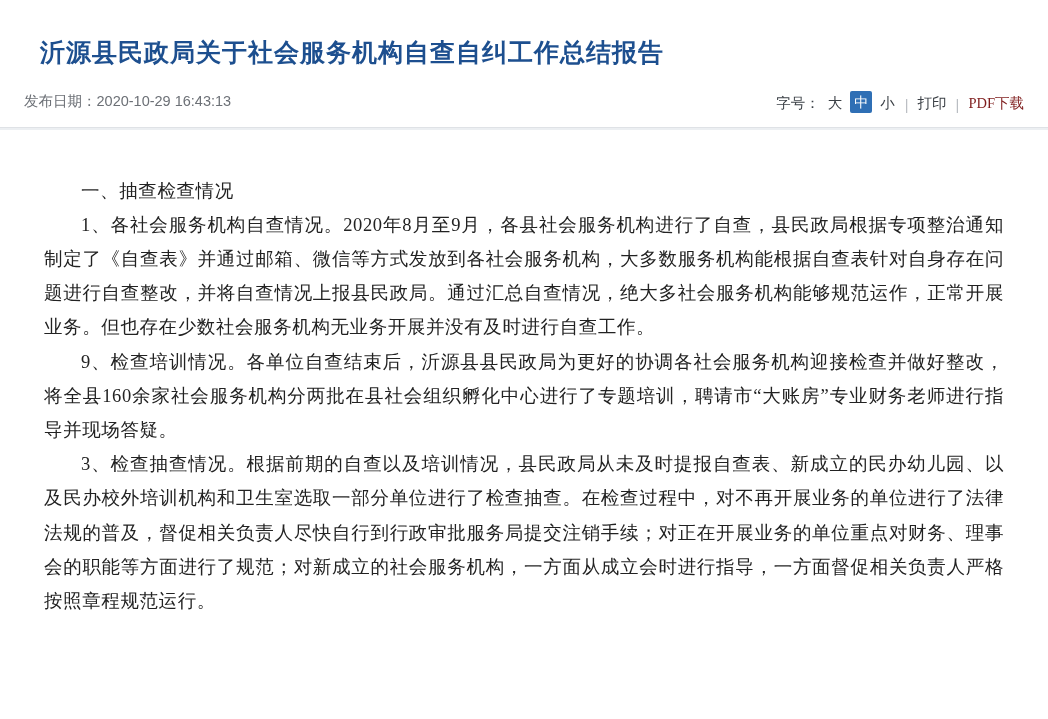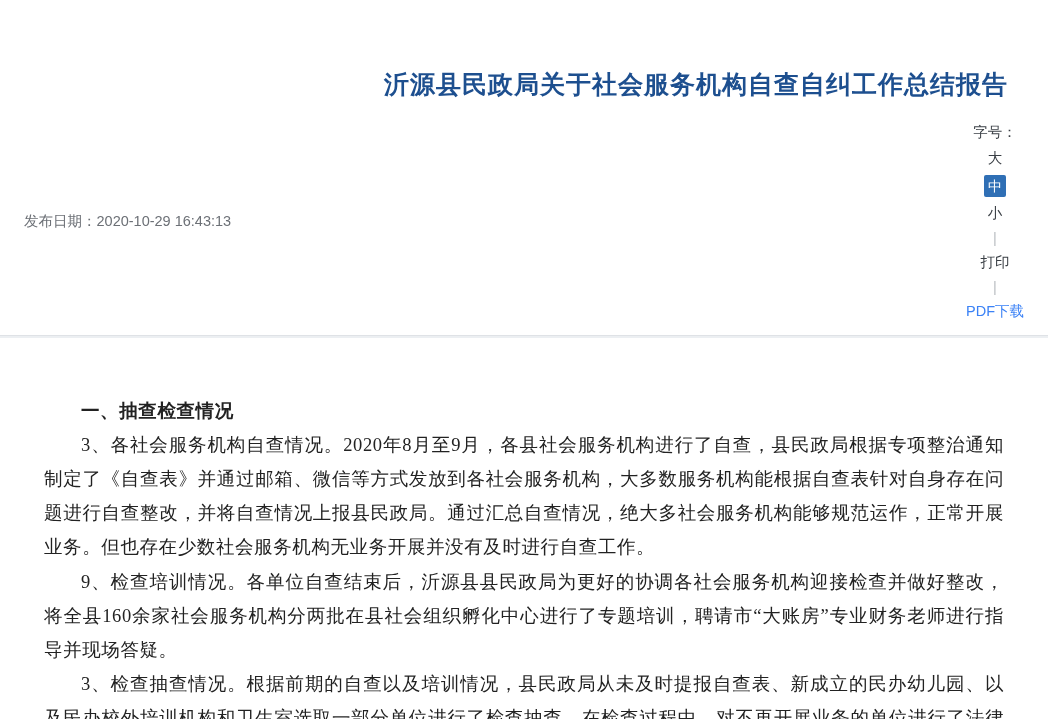--- a/index.html
+++ b/index.html
@@ -14,49 +14,47 @@
     font-family: "Liberation Serif", "DejaVu Serif", serif;
     color: #1a1a1a;
   }
   .page {
     position: relative;
     width: 1048px;
     height: 719px;
     box-sizing: border-box;
   }
   .title {
-    text-align: right;
+    text-align: left;
     font-family: "Liberation Sans", "DejaVu Sans", sans-serif;
     font-weight: bold;
     font-size: 25px;
     color: #1d4f8f;
     letter-spacing: 1px;
-    padding: 48px 40px 0 40px;
+    padding: 36px 40px 0 40px;
     line-height: 1.3;
-    margin-top: 20px;
   }
   .meta-bar {
     display: flex;
     align-items: center;
     justify-content: space-between;
     padding: 22px 24px 10px 24px;
     font-family: "Liberation Sans", "DejaVu Sans", sans-serif;
     font-size: 14.5px;
     color: #6c7076;
   }
   .meta-left {
     white-space: nowrap;
   }
   .meta-right {
     display: flex;
-    align-items: center;
+    align-items: flex-end;
     gap: 7px;
     white-space: nowrap;
     color: #3a3f45;
-    flex-direction: column;
   }
   .fs-label {
     color: #3a3f45;
   }
   .fs-big, .fs-small {
     color: #3a3f45;
     cursor: pointer;
     padding: 0 1px;
   }
   .fs-mid {
@@ -72,23 +70,24 @@
     cursor: pointer;
   }
   .divider {
     color: #b9bdc2;
     padding: 0 2px;
   }
   .print-link, .pdf-link {
     color: #3a3f45;
     text-decoration: none;
     cursor: pointer;
+    font-family: Liberation Serif, serif;
   }
   .pdf-link {
-    color: #3b82f6;
+    color: #7f1d1d;
   }
   .hr {
     height: 1px;
     background: #dfe2e6;
     margin: 4px 0 0 0;
   }
   .thin-rule {
     height: 2px;
     background: #eceff2;
     margin: 0 0 0 0;
@@ -99,23 +98,22 @@
     line-height: 1.85;
     text-align: justify;
     color: #222222;
     letter-spacing: 0.6px;
   }
   .content p {
     margin: 0;
     text-indent: 2em;
   }
   .content p.heading {
-    font-weight: bold;
+    font-weight: normal;
     text-indent: 2em;
-    margin-top: 12px;
   }
 </style>
 </head>
 <body>
 
 <div class="page">
 
   <div class="title">沂源县民政局关于社会服务机构自查自纠工作总结报告</div>
 
   <div class="meta-bar">
@@ -132,19 +130,19 @@
       <span class="divider">|</span>
       <a class="pdf-link">PDF下载</a>
     </div>
   </div>
 
   <div class="hr"></div>
   <div class="thin-rule"></div>
 
   <div class="content">
     <p class="heading">一、抽查检查情况</p>
-    <p>3、各社会服务机构自查情况。2020年8月至9月，各县社会服务机构进行了自查，县民政局根据专项整治通知制定了《自查表》并通过邮箱、微信等方式发放到各社会服务机构，大多数服务机构能根据自查表针对自身存在问题进行自查整改，并将自查情况上报县民政局。通过汇总自查情况，绝大多社会服务机构能够规范运作，正常开展业务。但也存在少数社会服务机构无业务开展并没有及时进行自查工作。</p>
+    <p>1、各社会服务机构自查情况。2020年8月至9月，各县社会服务机构进行了自查，县民政局根据专项整治通知制定了《自查表》并通过邮箱、微信等方式发放到各社会服务机构，大多数服务机构能根据自查表针对自身存在问题进行自查整改，并将自查情况上报县民政局。通过汇总自查情况，绝大多社会服务机构能够规范运作，正常开展业务。但也存在少数社会服务机构无业务开展并没有及时进行自查工作。</p>
     <p>9、检查培训情况。各单位自查结束后，沂源县县民政局为更好的协调各社会服务机构迎接检查并做好整改，将全县160余家社会服务机构分两批在县社会组织孵化中心进行了专题培训，聘请市“大账房”专业财务老师进行指导并现场答疑。</p>
     <p>3、检查抽查情况。根据前期的自查以及培训情况，县民政局从未及时提报自查表、新成立的民办幼儿园、以及民办校外培训机构和卫生室选取一部分单位进行了检查抽查。在检查过程中，对不再开展业务的单位进行了法律法规的普及，督促相关负责人尽快自行到行政审批服务局提交注销手续；对正在开展业务的单位重点对财务、理事会的职能等方面进行了规范；对新成立的社会服务机构，一方面从成立会时进行指导，一方面督促相关负责人严格按照章程规范运行。</p>
 
   </div>
 
 </div>
 
 </body></html>

